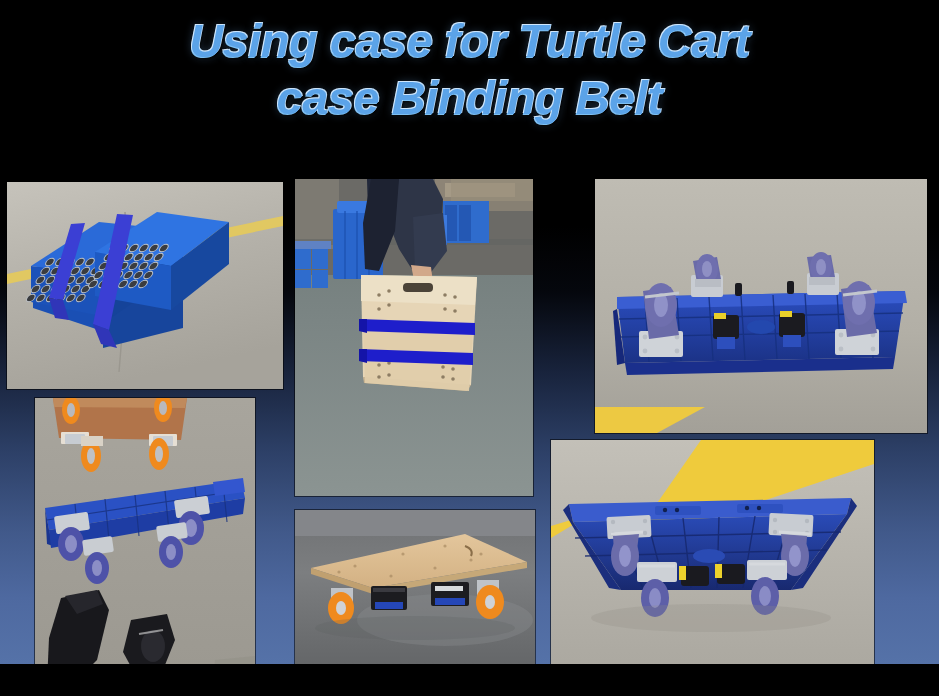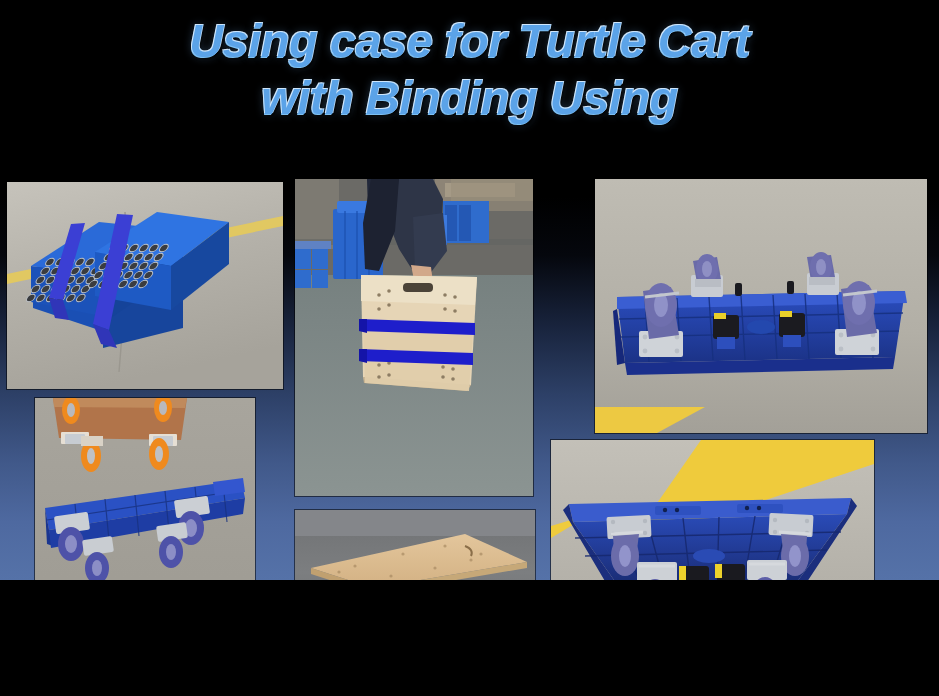--- a/index.html
+++ b/index.html
@@ -1,20 +1,20 @@
 <!DOCTYPE html>
 <html><head>
 <meta charset="utf-8">
 <style>
   html,body{margin:0;padding:0;background:#000;}
   body{font-family:"Liberation Sans",sans-serif;}
 
   #slide{
     position:relative;
-    width:939px;height:580px;
+    width:939px;height:664px;
     overflow:hidden;
     background:linear-gradient(180deg,
        #000000 0%, #000000 34%, #05070d 44%,
        #18233c 56%, #2d4067 68%, #41598a 80%,
        #4e69a0 90%, #5572a8 100%);
   }
 
   
   #title-block{
     position:absolute;left:0;top:12px;width:939px;
@@ -49,21 +49,21 @@
   }
   .photo svg{display:block;width:100%;height:100%;}
 </style>
 </head>
 <body>
 
 <div id="slide">
 
   <div id="title-block">
     <span class="title-line">Using case for Turtle Cart</span>
-    <span class="title-line">with Binding Using</span>
+    <span class="title-line">case Binding Belt</span>
   </div>
 
   <div class="photo" id="p0" aria-label="Blue plastic crates stacked and secured with blue binding belts on warehouse floor with yellow line" style="left: 7px; top: 182px; width: 276px; height: 207px;">
     <svg viewBox="0 0 276 207" preserveAspectRatio="none">
       <defs>
         <linearGradient id="flr1" x1="0" y1="0" x2="0.3" y2="1">
           <stop offset="0" stop-color="#c6c3bb"></stop>
             <stop offset="0.5" stop-color="#b4b1a9"></stop>
             <stop offset="1" stop-color="#a6a39b"></stop>
         </linearGradient>

